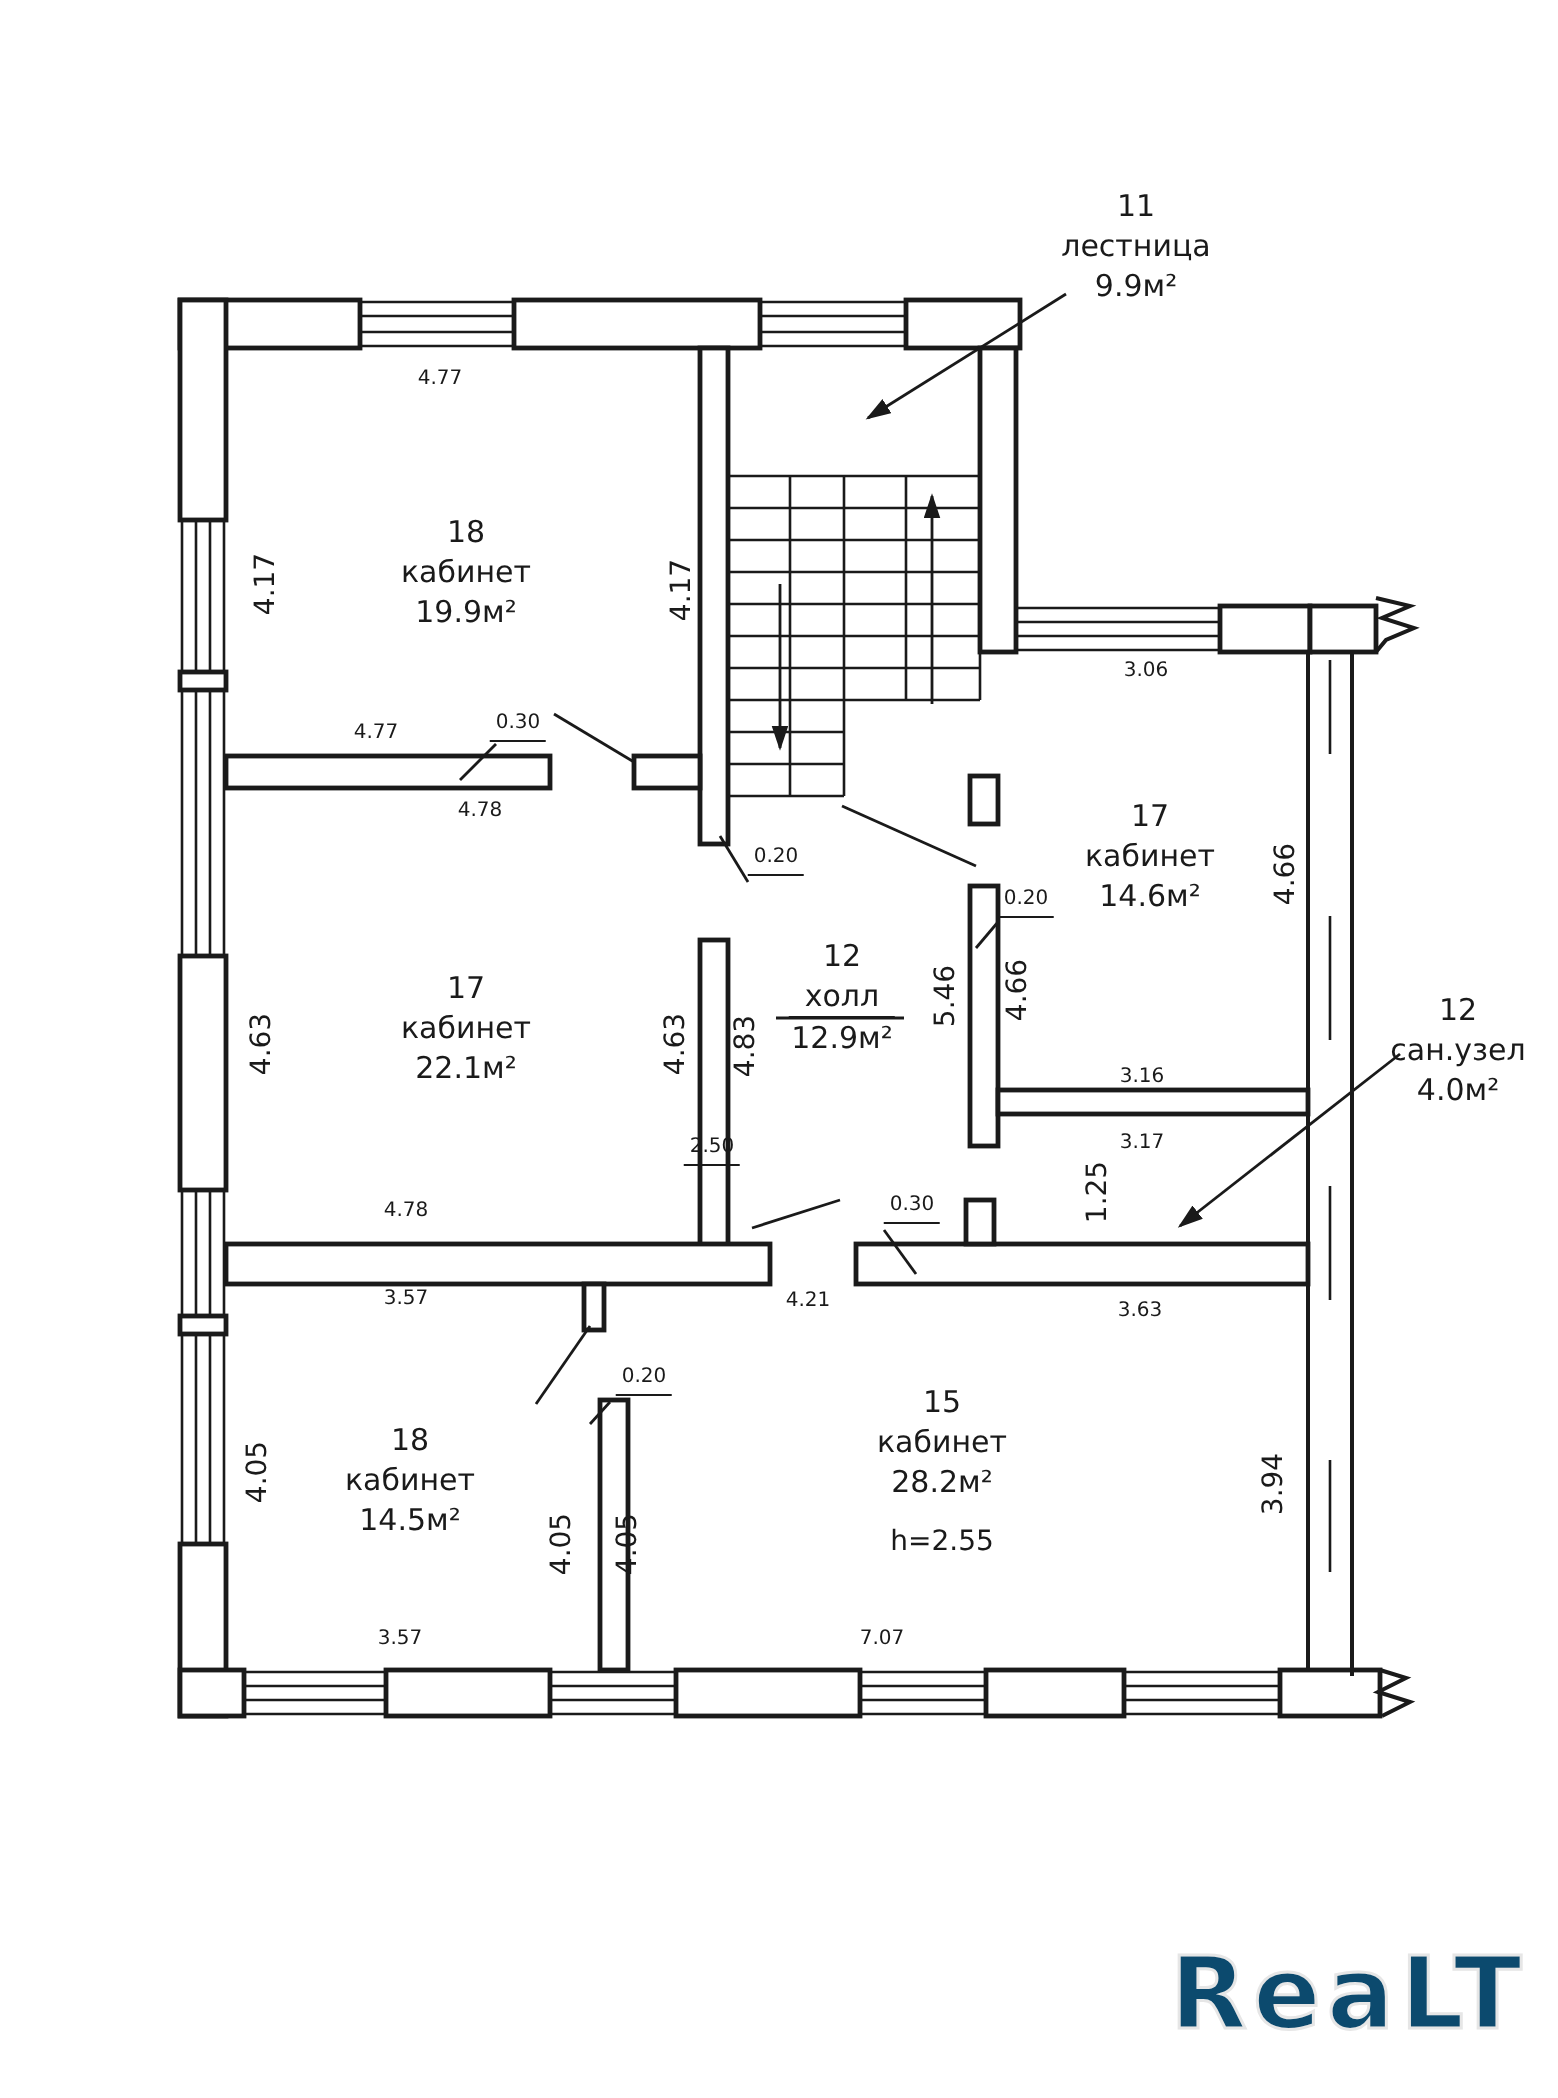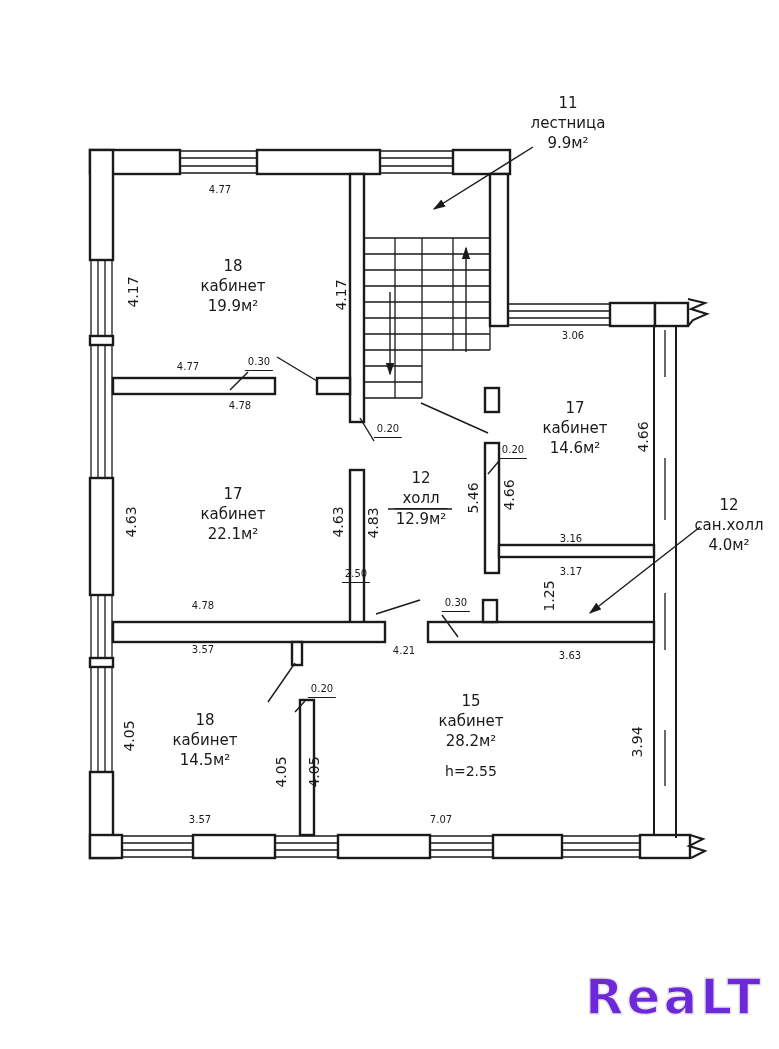--- a/index.html
+++ b/index.html
@@ -12,21 +12,21 @@
   .room-label .rm-num{display:block;}
   .room-label .rm-name{display:block;}
   .room-label .rm-name.u{border-bottom:1.4px solid #1a1a1a;padding:0 8px;}
   .room-label .rm-area{display:block;}
   .dim{position:absolute;transform:translateX(-50%);font-size:10px;line-height:16px;white-space:nowrap;}
   .dim.u{border-bottom:1.4px solid #1a1a1a;padding:0 3px;}
   .vdim{position:absolute;transform:translate(-50%,-50%) rotate(-90deg);
         font-size:14px;line-height:16px;white-space:nowrap;}
   .note{position:absolute;transform:translateX(-50%);font-size:14px;white-space:nowrap;}
   .watermark{position:absolute;left:585px;top:968px;font-size:50px;font-weight:700;
-             letter-spacing:3px;color:#6d28d9;-webkit-text-stroke:1.5px #e6e6e6;}
+             letter-spacing:3px;color:#0c4a6e;-webkit-text-stroke:1.5px #e6e6e6;}
 </style>
 </head>
 <body>
 
 <div class="page">
 
   <svg width="779" height="1049" viewBox="0 0 779 1049">
     <defs>
       <marker id="ah" markerWidth="11" markerHeight="8" refX="8" refY="3" orient="auto">
         <path d="M0,0 L9,3 L0,6 Z" fill="#1a1a1a"></path>
@@ -139,21 +139,21 @@
         <span class="rm-name">кабинет</span>
         <span class="rm-area">22.1м²</span>
       </div>
       <div class="room-label" style="left: 421px; top: 468px;">
         <span class="rm-num">12</span>
         <span class="rm-name u">холл</span>
         <span class="rm-area">12.9м²</span>
       </div>
       <div class="room-label" style="left: 729px; top: 495px;">
         <span class="rm-num">12</span>
-        <span class="rm-name">сан.холл</span>
+        <span class="rm-name">сан.узел</span>
         <span class="rm-area">4.0м²</span>
       </div>
       <div class="room-label" style="left: 205px; top: 710px;">
         <span class="rm-num">18</span>
         <span class="rm-name">кабинет</span>
         <span class="rm-area">14.5м²</span>
       </div>
       <div class="room-label" style="left: 471px; top: 691px;">
         <span class="rm-num">15</span>
         <span class="rm-name">кабинет</span>

